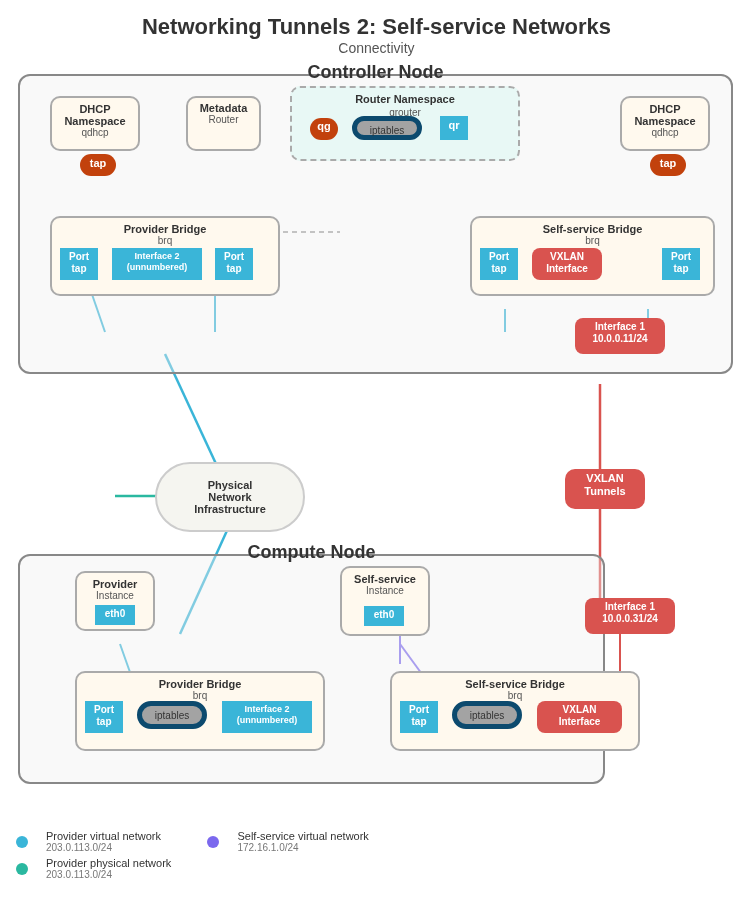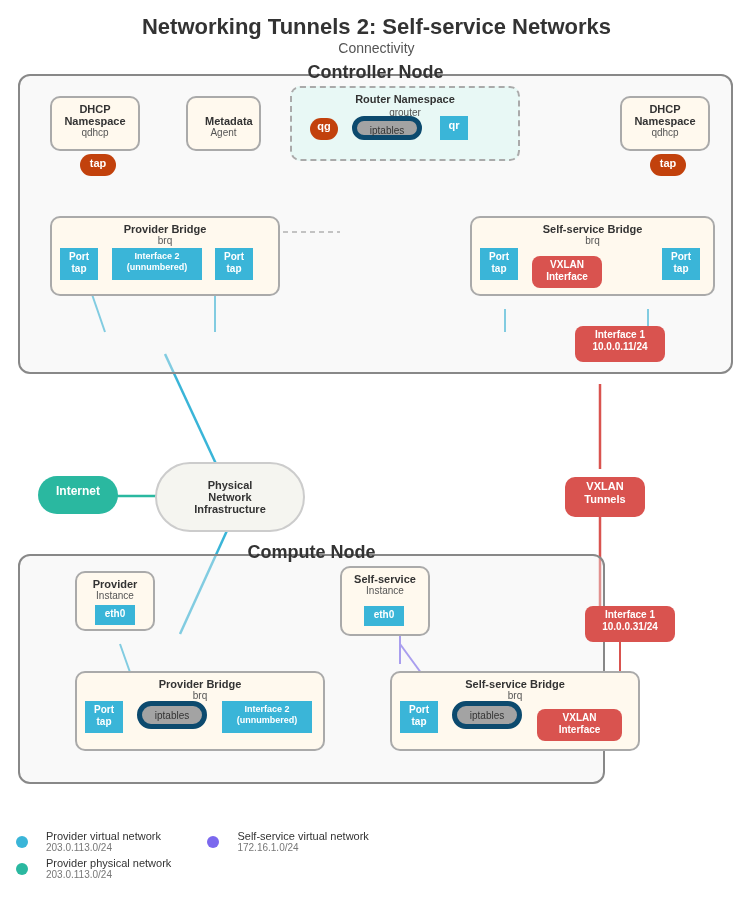--- a/index.html
+++ b/index.html
@@ -106,21 +106,20 @@
       position: absolute;
       background: #d9534f;
       color: #fff;
       border: none;
       border-radius: 8px;
       font-size: 10px;
       font-weight: bold;
       text-align: center;
       padding: 3px 5px;
       line-height: 1.2;
-      margin-top: 8px;
     }
 
     
     .btn-teal {
       position: absolute;
       background: #c2410c;
       color: #fff;
       border: none;
       border-radius: 12px;
       font-size: 10px;
@@ -255,23 +254,23 @@
   <div class="controller-node">
     <div class="node-label">Controller Node</div>
 
     <div class="comp-box" style="left:30px; top:20px; width:90px; height:55px; padding:5px;">
       <div class="box-title">DHCP Namespace</div>
       <div class="box-sub">qdhcp</div>
     </div>
 
     <div class="btn-teal" style="left:60px; top:78px; width:36px; height:22px; font-size:11px; padding:3px 6px;">tap</div>
 
-    <div class="comp-box" style="left:166px; top:20px; width:75px; height:55px; padding:17px;">
+    <div class="comp-box" style="left:166px; top:20px; width:75px; height:55px; padding:4px;">
       <div class="box-title">Metadata</div>
-      <div class="box-sub">Agent</div>
+      <div class="box-sub">Router</div>
     </div>
 
     <div class="comp-box dashed-box" style="left:270px; top:10px; width:230px; height:75px; padding:5px; background:#e8f8f5; border:2px dashed #aaa;">
       <div class="box-title" style="margin-bottom:2px;">Router Namespace</div>
       <div class="box-sub">qrouter</div>
 
       <div class="btn-teal" style="position:absolute; left:18px; top:30px; width:28px; height:22px; font-size:11px; padding:2px 4px;">qg</div>
 
       <div class="cloud-box" style="position:absolute; left:60px; top:28px; width:70px; height:24px;">iptables</div>
 
@@ -312,21 +311,20 @@
       <div class="btn-blue" style="position:absolute; left:190px; top:30px; width:38px; height:32px;">Port
 tap</div>
     </div>
 
     <div class="btn-red" style="left:555px; top:242px; width:90px; height:36px; font-size:10px; border-radius:8px;">
       Interface 1<br>10.0.0.11/24
     </div>
 
   </div>
 
-  <div class="internet-cloud" style="left:38px; top:412px; width:80px; height:38px; font-size:12px;">Internet</div>
 
   <div class="phys-net" style="left:155px; top:398px; width:150px; height:70px; font-size:11px; font-weight:bold; border-radius:35px;">
     <span style="white-space:pre-line; text-align:center;">Physical
 Network
 Infrastructure</span>
   </div>
 
   <div class="btn-red" style="left:565px; top:405px; width:80px; height:40px; font-size:11px; border-radius:10px; position:absolute;">
     VXLAN<br>Tunnels
   </div>

